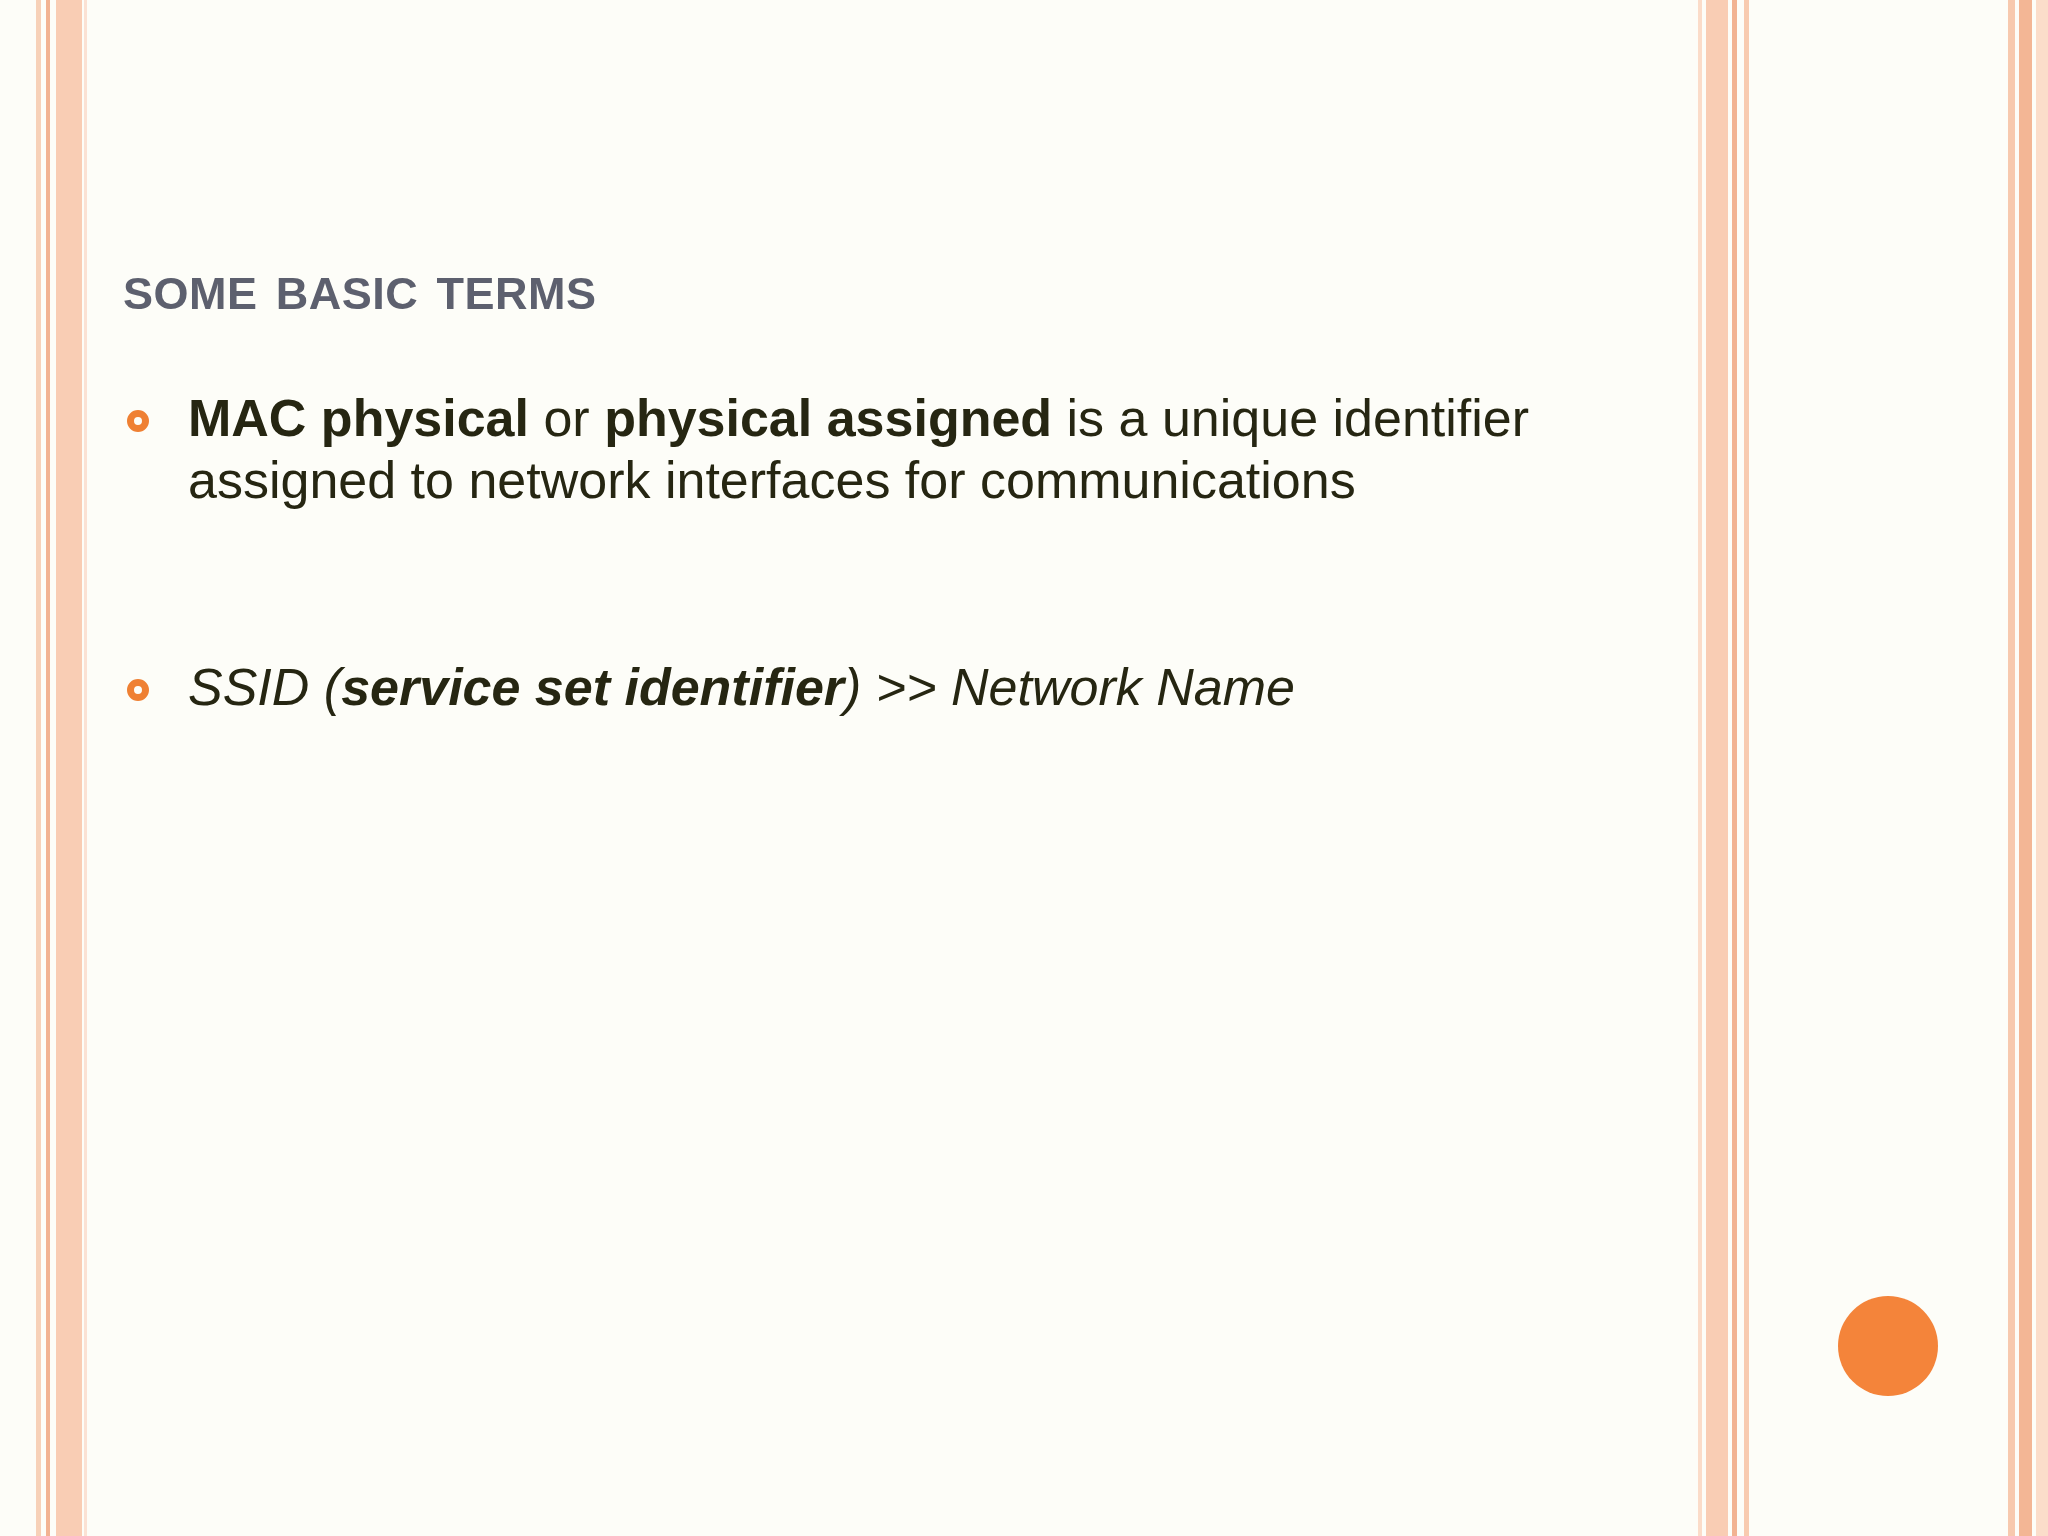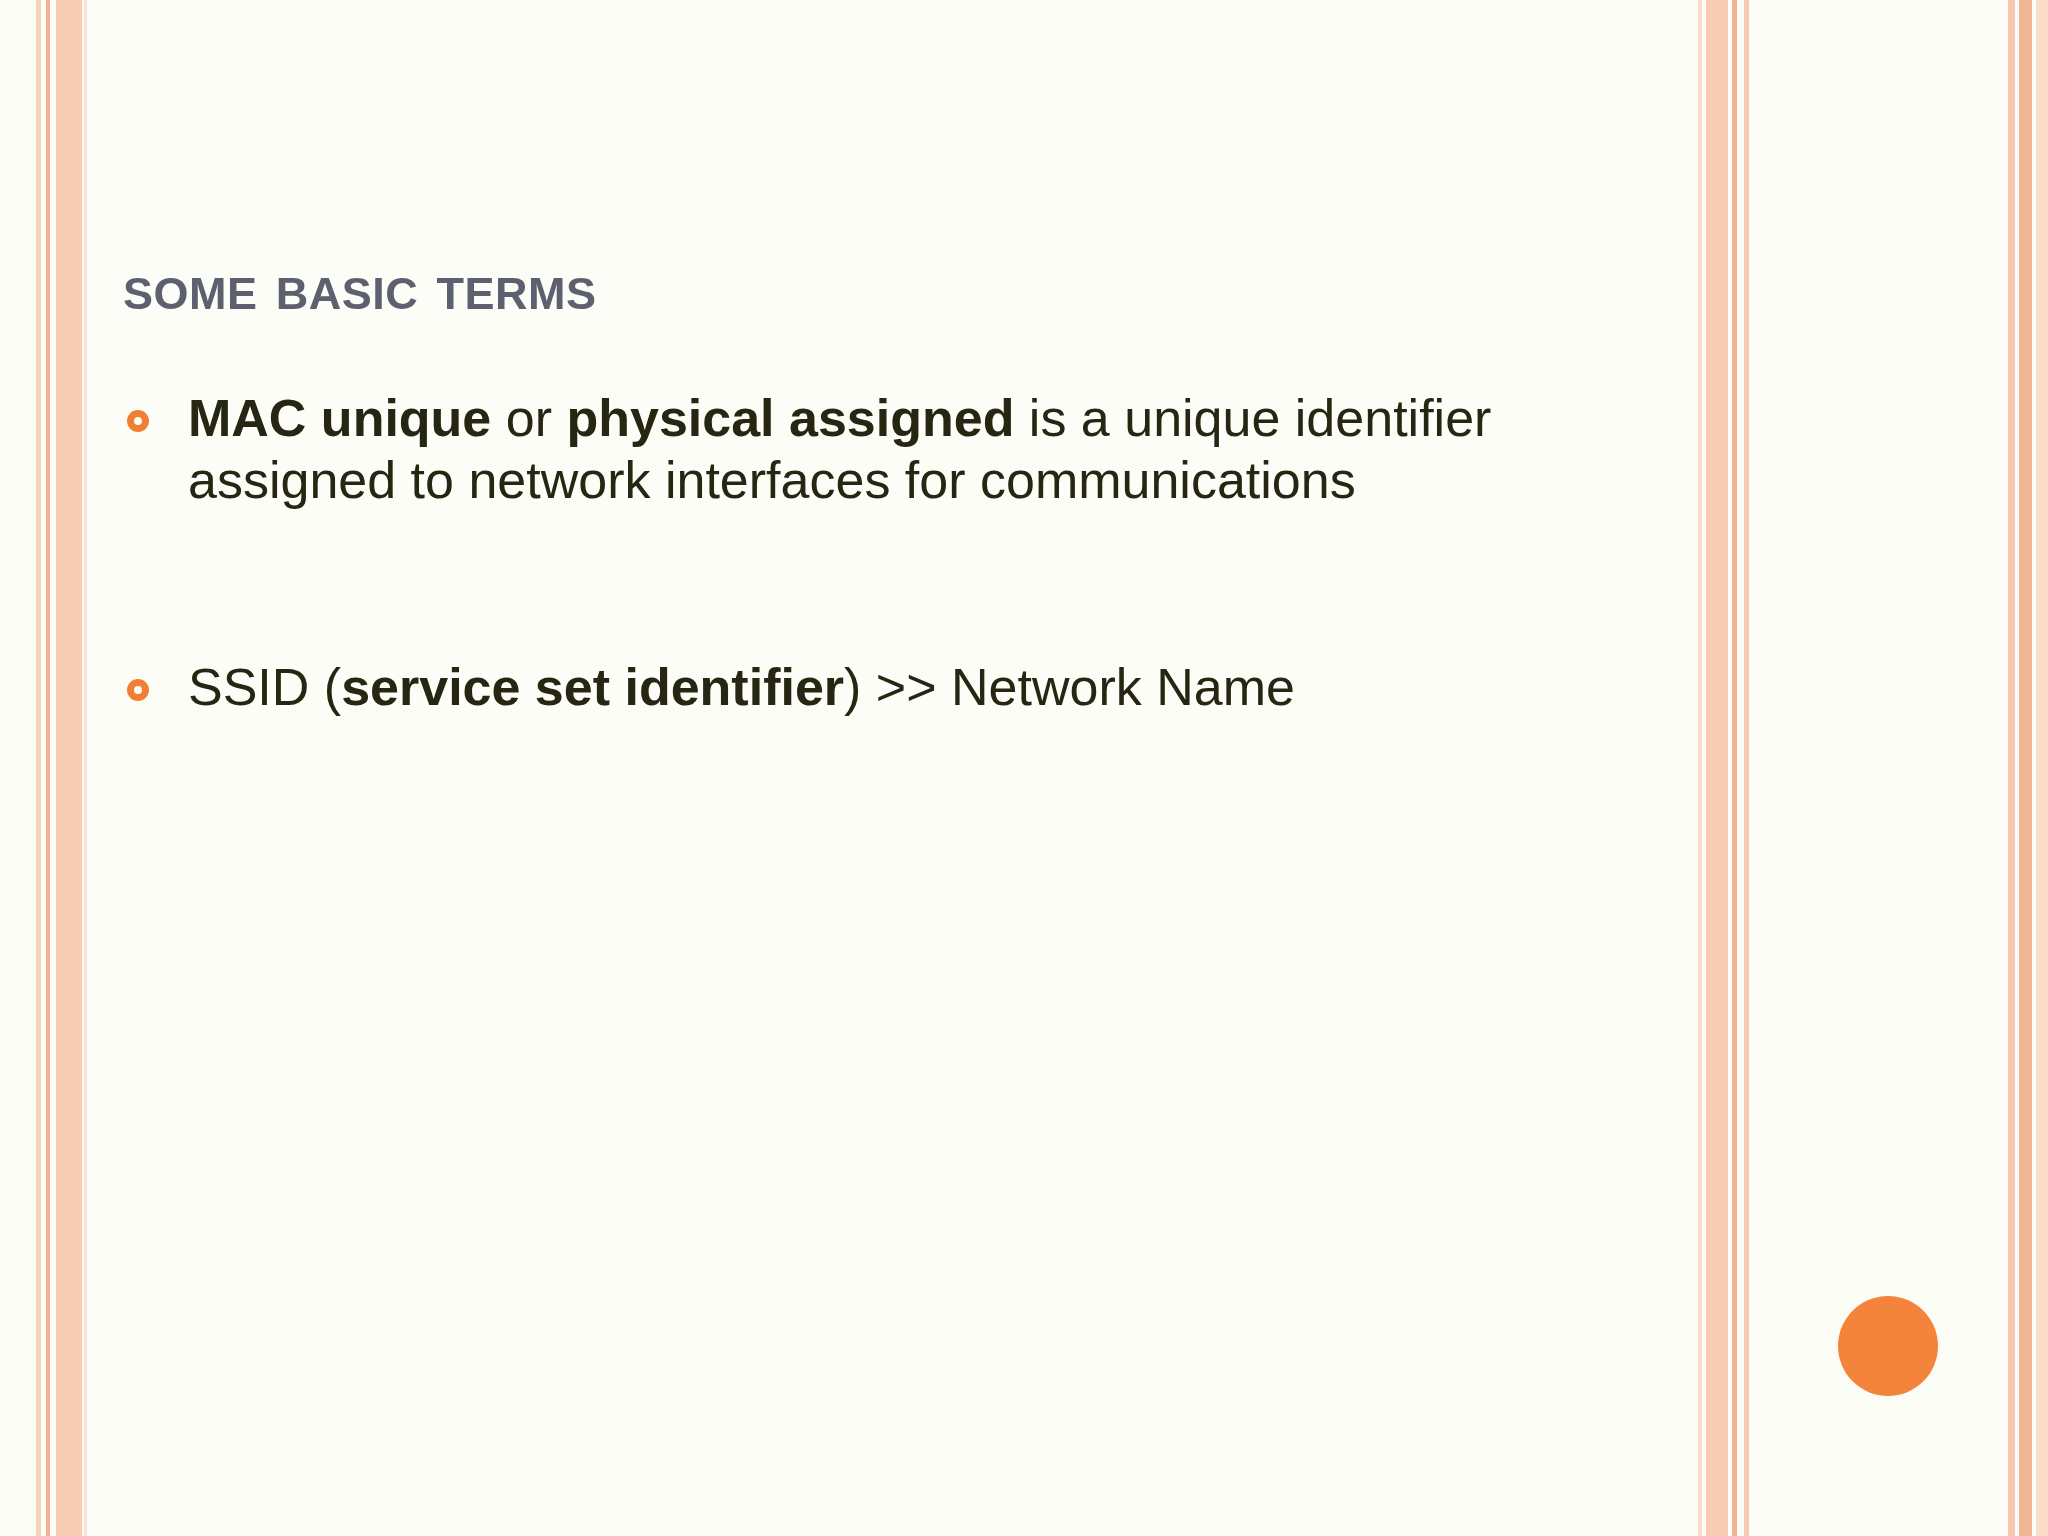--- a/index.html
+++ b/index.html
@@ -71,21 +71,21 @@
   .bullet-row {
     position: relative;
     display: block;
     padding-left: 65px;
     color: #262612;
     font-size: 52px;
     line-height: 1.19;
   }
   .b1 { margin-top: 0px; }
   .b2 { margin-top: 150px; }
-  .b3 { margin-top: 145px; }
+  .b3 { margin-top: 145px; font-style: italic; }
   .b4 { margin-top: 148px; }
 
   .marker {
     position: absolute;
     left: 4px;
     top: 22px;
     width: 22px;
     height: 22px;
     border: 7px solid #ef8033;
     border-radius: 50%;
@@ -127,21 +127,21 @@
   <div class="stripe stripe-e3"></div>
 
   <div id="content">
 
     <h1 id="title">Some Basic Terms</h1>
 
     <div id="bullets">
 
       <div class="bullet-row b1">
         <span class="marker"></span>
-        <span class="bullet-text"><b>MAC unique</b><span> or </span><b>physical assigned</b><span>  is a unique identifier assigned to network interfaces for communications</span></span>
+        <span class="bullet-text"><b>MAC physical</b><span> or </span><b>physical assigned</b><span>  is a unique identifier assigned to network interfaces for communications</span></span>
       </div>
 
 
       <div class="bullet-row b3">
         <span class="marker"></span>
         <span class="bullet-text"><span>SSID (</span><b>service set identifier</b><span>) &gt;&gt; Network Name</span></span>
       </div>
 
 
     </div>

